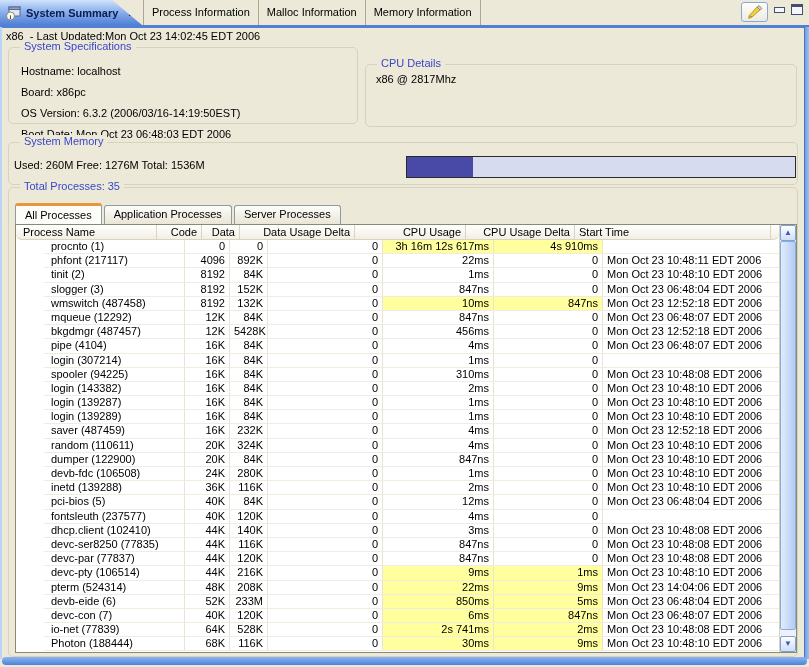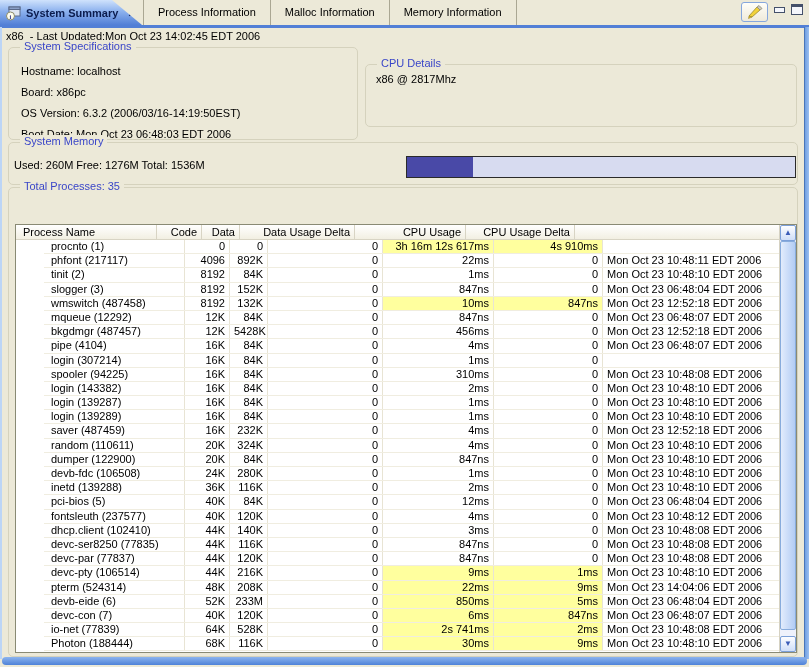--- a/index.html
+++ b/index.html
@@ -13,39 +13,39 @@
   .frame-bottom{ position:absolute; left:2px; right:2px; top:657px; height:8px; border-radius:4px; background:linear-gradient(#8cb4ee,#4f82d8); }
 
   
   .tabbar { position:absolute; left:0; top:0; right:0; height:25px; background:#ece9d8; }
   .tab-active { position:absolute; left:0; top:0; width:142px; height:25px;
     background:linear-gradient(#cfe2fc,#8db2ee 45%,#527fd6); color:#0b1c4e; font-weight:bold;
     clip-path:polygon(0 0, 112px 0, 142px 25px, 0 25px);
     display:flex; align-items:center; gap:5px; padding-left:5px; }
   .tab-active .close { font-weight:bold; font-size:12px; color:#12235a; margin-left:4px; cursor:pointer; }
   .tabs-inactive { position:absolute; left:143px; top:0; height:25px; display:flex; }
-  .tab { height:25px; line-height:25px; padding:0 14px; border-right:1px solid #aaa793; color:#000; cursor:pointer; }
+  .tab { height:25px; line-height:25px; padding:0 8px; border-right:1px solid #aaa793; color:#000; cursor:pointer; }
   .tab:first-child { border-left:1px solid #aaa793; }
   .blue-line { position:absolute; left:0; top:25px; right:0; height:3px; background:#527fd6; }
 
   .toolbar { position:absolute; right:6px; top:2px; display:flex; align-items:flex-start; gap:6px; }
   .tool-btn { width:27px; height:20px; border:1px solid #86a7dd; border-radius:3px;
     background:linear-gradient(#fffef8,#efeadb); display:flex; align-items:center; justify-content:center; cursor:pointer; }
   .win-glyphs { display:flex; gap:6px; padding-top:2px; }
   .glyph-min { width:11px; height:9px; position:relative; cursor:pointer; }
   .glyph-min::after { content:""; position:absolute; left:0; top:3px; width:9px; height:4px; border:1px solid #44506a; background:#f4f6fc; }
   .glyph-max { width:12px; height:11px; border:1px solid #44506a; border-top:3px solid #44506a; background:#f4f6fc; cursor:pointer; }
 
   
   .statusline { position:absolute; left:2px; top:30px; right:6px; height:16px; padding-left:4px; white-space:pre; }
 
   
   .grp { position:absolute; border:1px solid #d5d2bd; border-radius:5px; }
   .grp-title { position:absolute; top:-8px; left:11px; background:#ece9d8; padding:0 4px; color:#3a46c8; }
-  .grp-sys  { left:8px;  top:47px;  width:350px; height:93px; }
+  .grp-sys  { left:8px;  top:47px;  width:350px; height:77px; }
   .grp-cpu  { left:365px; top:64px; width:432px; height:63px; }
   .grp-mem  { left:8px;  top:142px; width:790px; height:43px; }
   .grp-proc { left:8px;  top:187px; width:790px; height:470px; }
 
   .spec-lines { padding:13px 0 0 12px; }
   .spec-lines div { line-height:21px; }
   .cpu-value { padding:8px 0 0 10px; }
 
   .mem-summary { position:absolute; left:5px; top:16px; }
   .mem-bar { position:absolute; left:397px; top:13px; width:390px; height:22px; border:1px solid #2a2a2a; background:var(--memory_track,#d7dbf0); }
@@ -53,21 +53,21 @@
 
   
   .ptabs { position:absolute; left:6px; top:15px; height:21px; display:flex; align-items:flex-end; }
   .ptab { height:19px; line-height:17px; padding:0 9px; background:linear-gradient(#fdfdfa,#e9e6d7);
     border:1px solid #919b9c; border-bottom:none; border-radius:3px 3px 0 0; margin-right:2px; cursor:pointer; }
   .ptab.on { height:21px; line-height:18px; background:#fcfcf9; border-top:3px solid #e9953c; position:relative; z-index:2; }
 
   
   .ptable { position:absolute; left:6px; top:36px; width:782px; height:429px; border:1px solid #898a74; background:#fff; display:flex; }
   .tbl-main { flex:1; display:flex; flex-direction:column; overflow:hidden; }
-  .thead { display:flex; height:15px; background:linear-gradient(#ffffff,#f2efe2); border-bottom:1px solid #d8d4c4; flex:none; }
+  .thead { display:flex; height:15px; background:linear-gradient(#ffffff,#f2efe2); border-bottom:1px solid #d8d4c4; flex:none;border-radius:6px; }
   .th { line-height:14px; border-right:1px solid #d8d4c4; padding:0 4px; overflow:hidden; white-space:nowrap; }
   .tbody { flex:1;margin-left:28px; }
   .tr { display:flex; height:14.2px; border-bottom:1px solid #f0ede0; background:#fff; }
   .td { line-height:13.5px; border-right:1px solid #e8e4d4; padding:0 4px; overflow:hidden; white-space:nowrap; }
   .td.hl { background:var(--highlight,#ffff9e);text-align:right; }
   .al-l { text-align:left; } .al-r { text-align:right; }
   .c0 { width:141px; flex:none; padding-left:7px; }
   .c1 { width:45px;  flex:none; }
   .c2 { width:38px;  flex:none; }
   .c3 { width:115px; flex:none; }
@@ -146,30 +146,36 @@
     <div class="grp-title">System Memory</div>
     <div class="mem-summary">Used: 260M  Free: 1276M  Total: 1536M</div>
     <div class="mem-bar">
       <div class="mem-fill" style="width: 17%;"></div>
     </div>
   </div>
 
   <div class="grp grp-proc">
     <div class="grp-title">Total Processes: 35</div>
 
+    <div class="ptabs">
+      <div class="ptab on">All Processes</div>
+      <div class="ptab">Application Processes</div>
+      <div class="ptab">Server Processes</div>
+    </div>
 
     <div class="ptable">
       <div class="tbl-main">
         <div class="thead">
             <div class="th c0 al-l">Process Name</div>
             <div class="th c1 al-r">Code</div>
             <div class="th c2 al-r">Data</div>
             <div class="th c3 al-r">Data Usage Delta</div>
             <div class="th c4 al-r">CPU Usage</div>
             <div class="th c5 al-r">CPU Usage Delta</div>
+            <div class="th c6 al-l">Start Time</div>
             <div class="th c7"></div>
           </div>
         <div class="tbody">
             <div class="tr">
               <div class="td c0 al-l">procnto (1)</div>
               <div class="td c1 al-r">0</div>
               <div class="td c2 al-r">0</div>
               <div class="td c3 al-r">0</div>
               <div class="td c4 al-r hl">3h 16m 12s 617ms</div>
               <div class="td c5 al-r hl">4s 910ms</div>
@@ -354,21 +360,20 @@
               <div class="td c6 al-l">Mon Oct 23 06:48:04 EDT 2006</div>
               <div class="td c7"></div>
             </div>
             <div class="tr">
               <div class="td c0 al-l">fontsleuth (237577)</div>
               <div class="td c1 al-r">40K</div>
               <div class="td c2 al-r">120K</div>
               <div class="td c3 al-r">0</div>
               <div class="td c4 al-r">4ms</div>
               <div class="td c5 al-r">0</div>
-              <div class="td c6 al-l">Mon Oct 23 10:48:12 EDT 2006</div>
               <div class="td c7"></div>
             </div>
             <div class="tr">
               <div class="td c0 al-l">dhcp.client (102410)</div>
               <div class="td c1 al-r">44K</div>
               <div class="td c2 al-r">140K</div>
               <div class="td c3 al-r">0</div>
               <div class="td c4 al-r">3ms</div>
               <div class="td c5 al-r">0</div>
               <div class="td c6 al-l">Mon Oct 23 10:48:08 EDT 2006</div>

